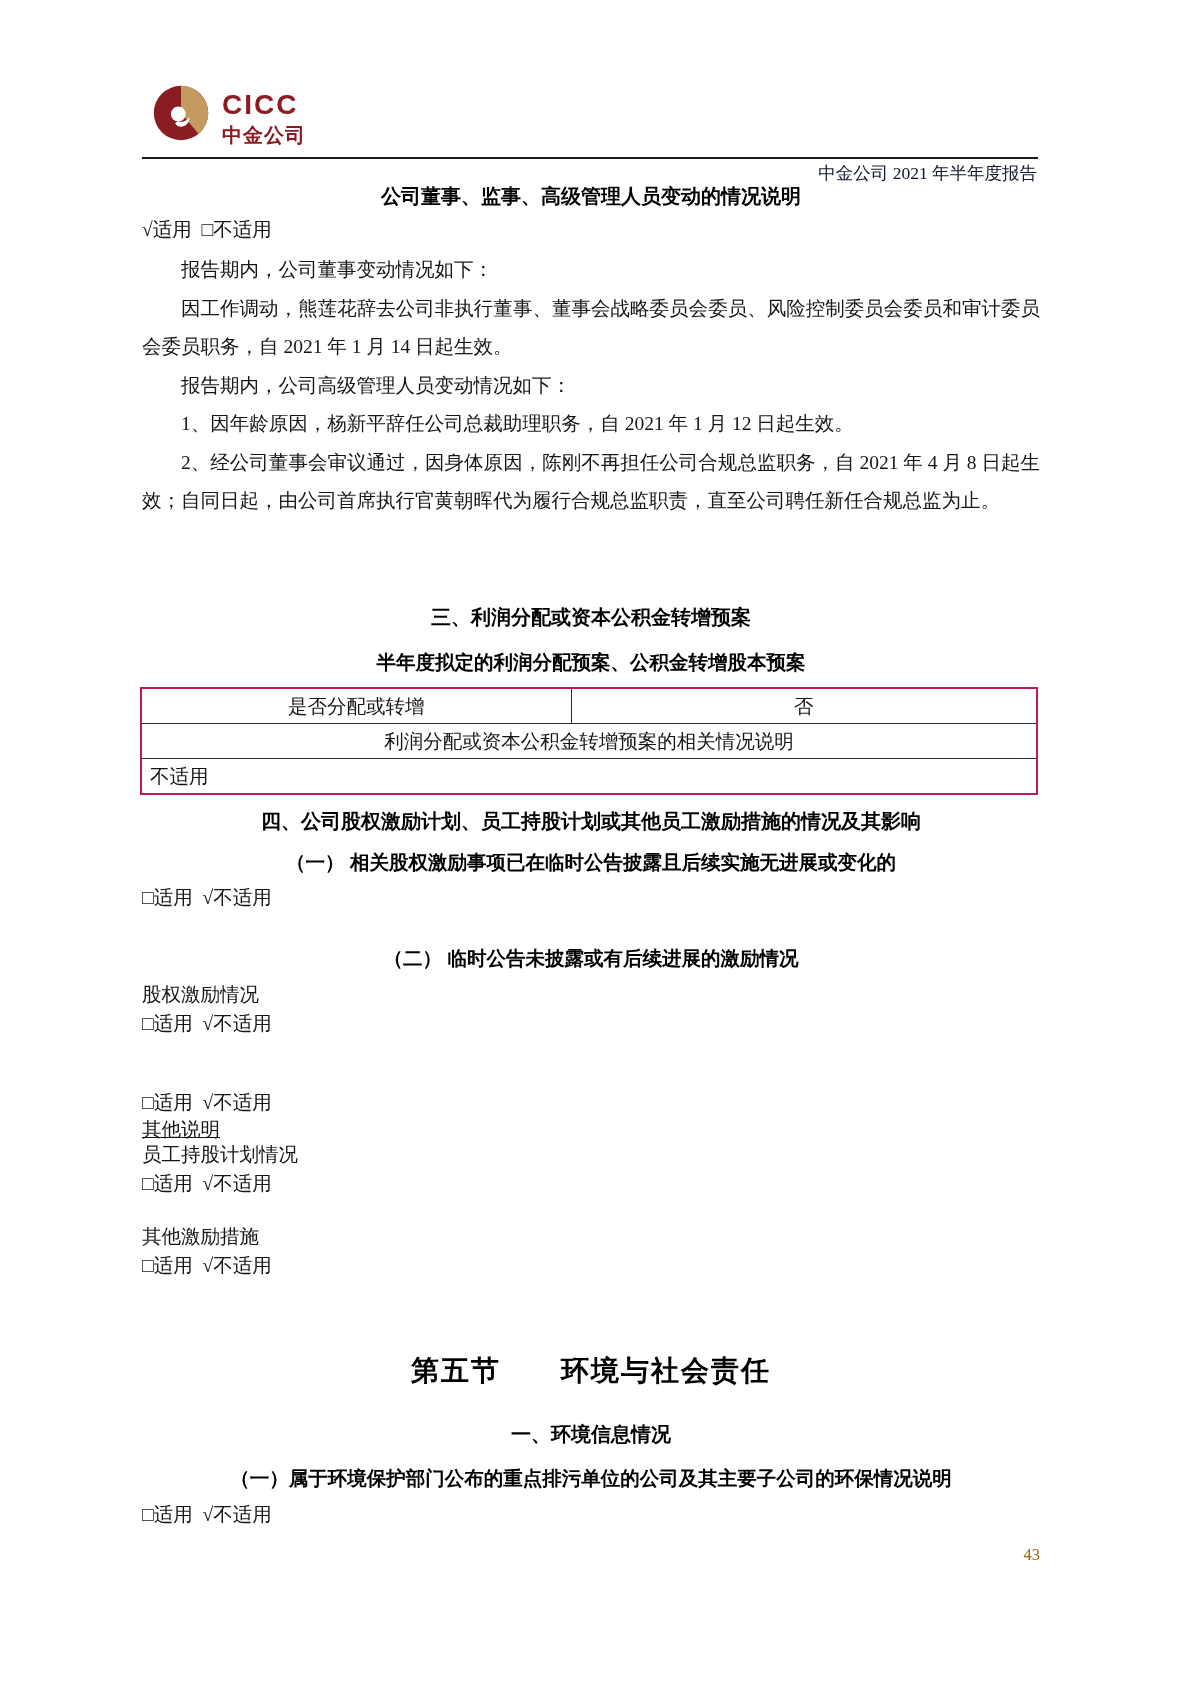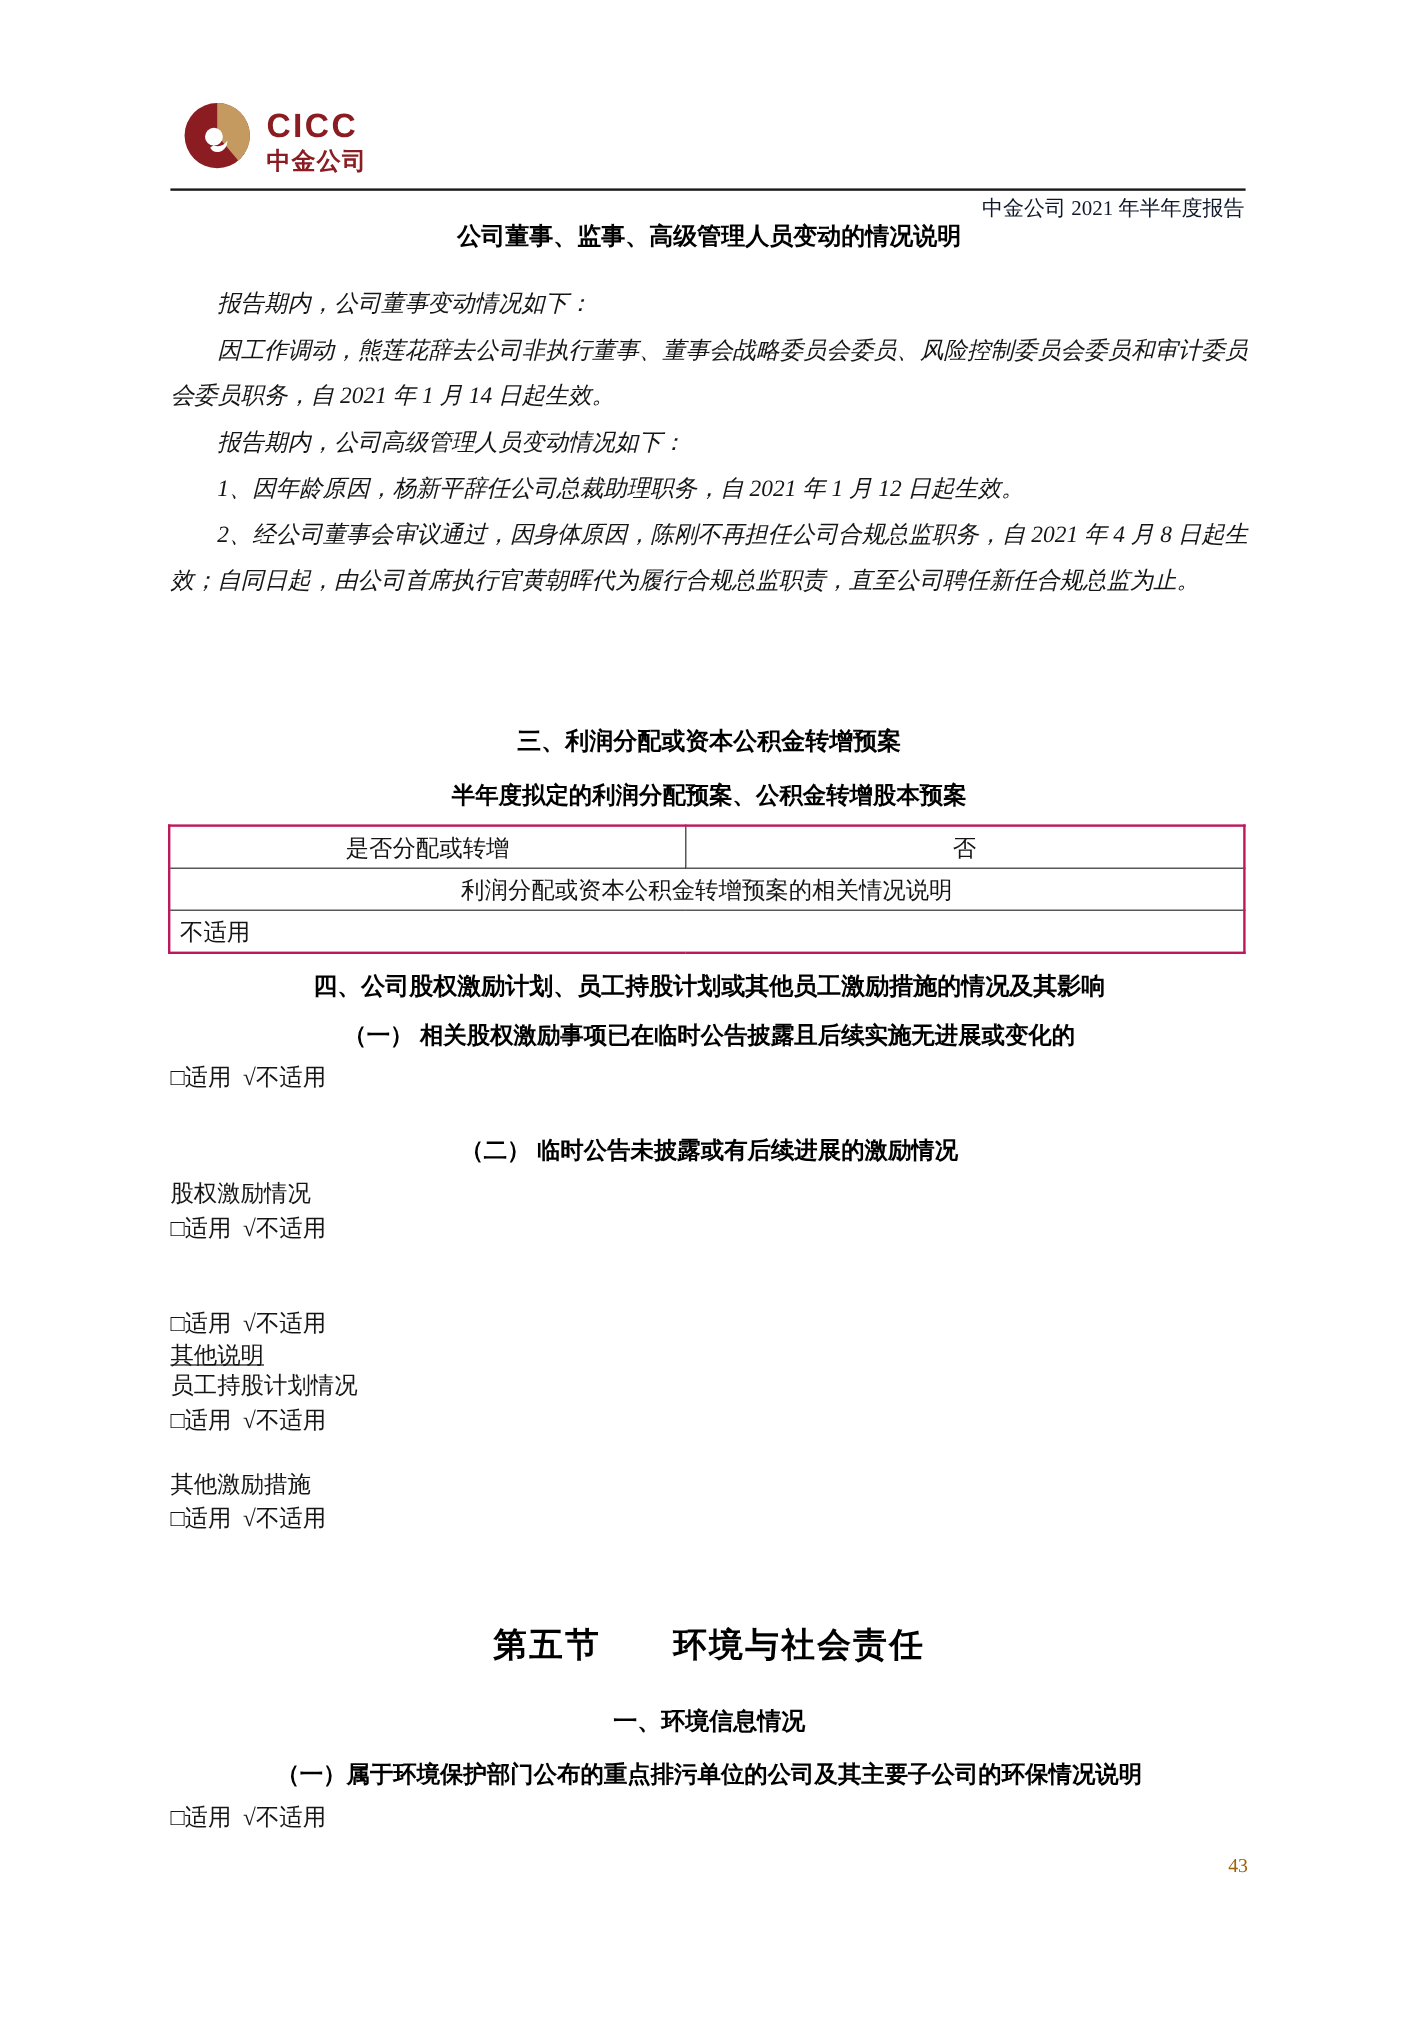--- a/index.html
+++ b/index.html
@@ -78,22 +78,23 @@
     </svg>
   </div>
   <div class="abs logo-text">
     <div class="logo-cicc" style="color:#8a1c22">CICC</div>
     <div class="logo-cn" style="color:#8a1c22">中金公司</div>
   </div>
   <div class="abs report-title">中金公司 2021 年半年度报告</div>
   <div class="abs header-rule"></div>
 
   <div class="abs content h-sans h1" style="top:183px;">公司董事、监事、高级管理人员变动的情况说明</div>
+  <div class="abs content check" style="top:216px;">√适用  □不适用</div>
 
-  <div class="abs content body-text" style="top:235px;font-style:italic;">
+  <div class="abs content body-text" style="top:251px;">
     <p>报告期内，公司董事变动情况如下：</p>
     <p>因工作调动，熊莲花辞去公司非执行董事、董事会战略委员会委员、风险控制委员会委员和审计委员会委员职务，自 2021 年 1 月 14 日起生效。</p>
     <p>报告期内，公司高级管理人员变动情况如下：</p>
     <p>1、因年龄原因，杨新平辞任公司总裁助理职务，自 2021 年 1 月 12 日起生效。</p>
     <p>2、经公司董事会审议通过，因身体原因，陈刚不再担任公司合规总监职务，自 2021 年 4 月 8 日起生效；自同日起，由公司首席执行官黄朝晖代为履行合规总监职责，直至公司聘任新任合规总监为止。</p>
   </div>
 
   <div class="abs content h-sans h2" style="top:604px;">三、利润分配或资本公积金转增预案</div>
   <div class="abs content h-sans sub-h" style="top:649px;">半年度拟定的利润分配预案、公积金转增股本预案</div>
 

